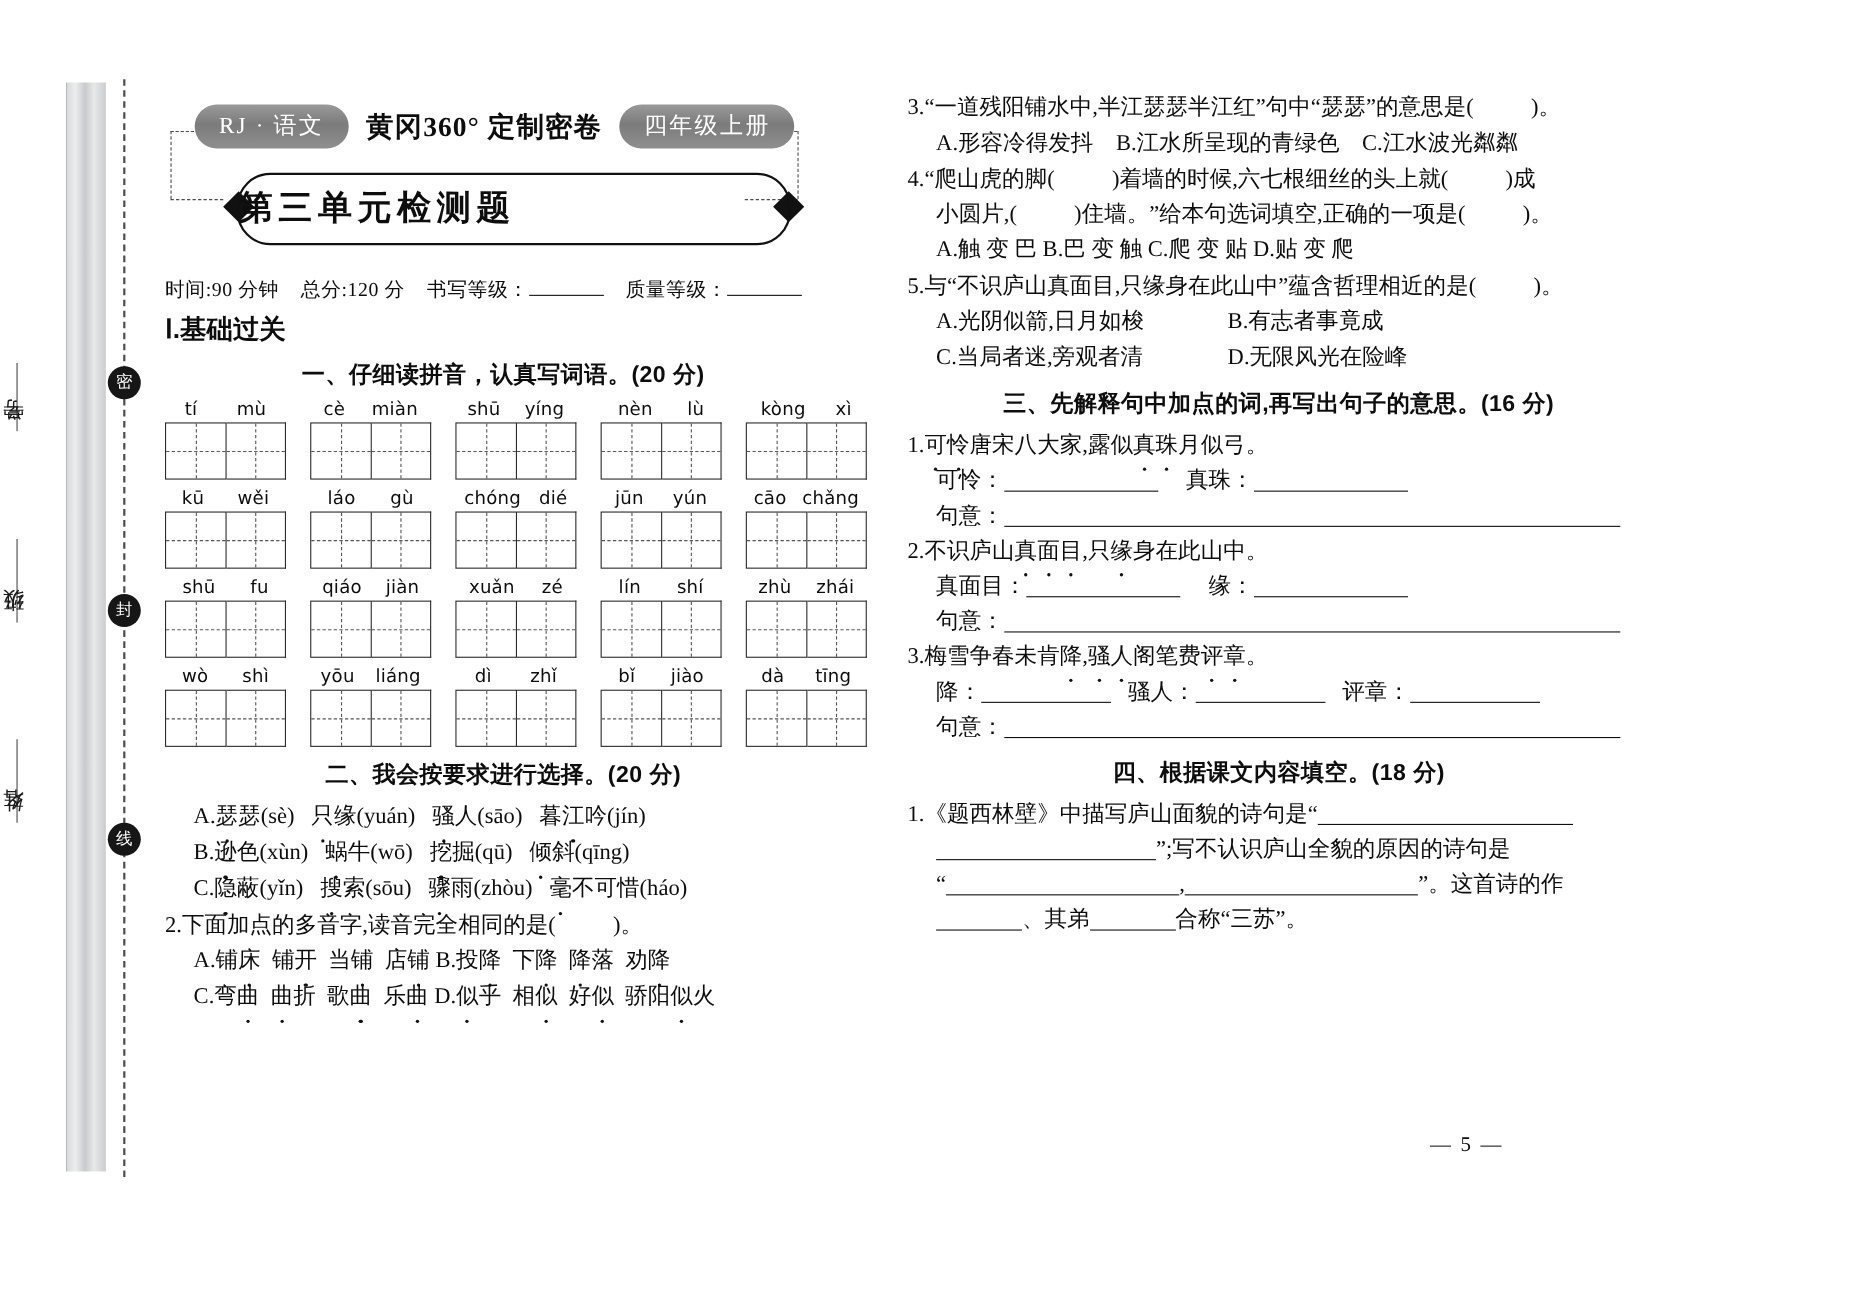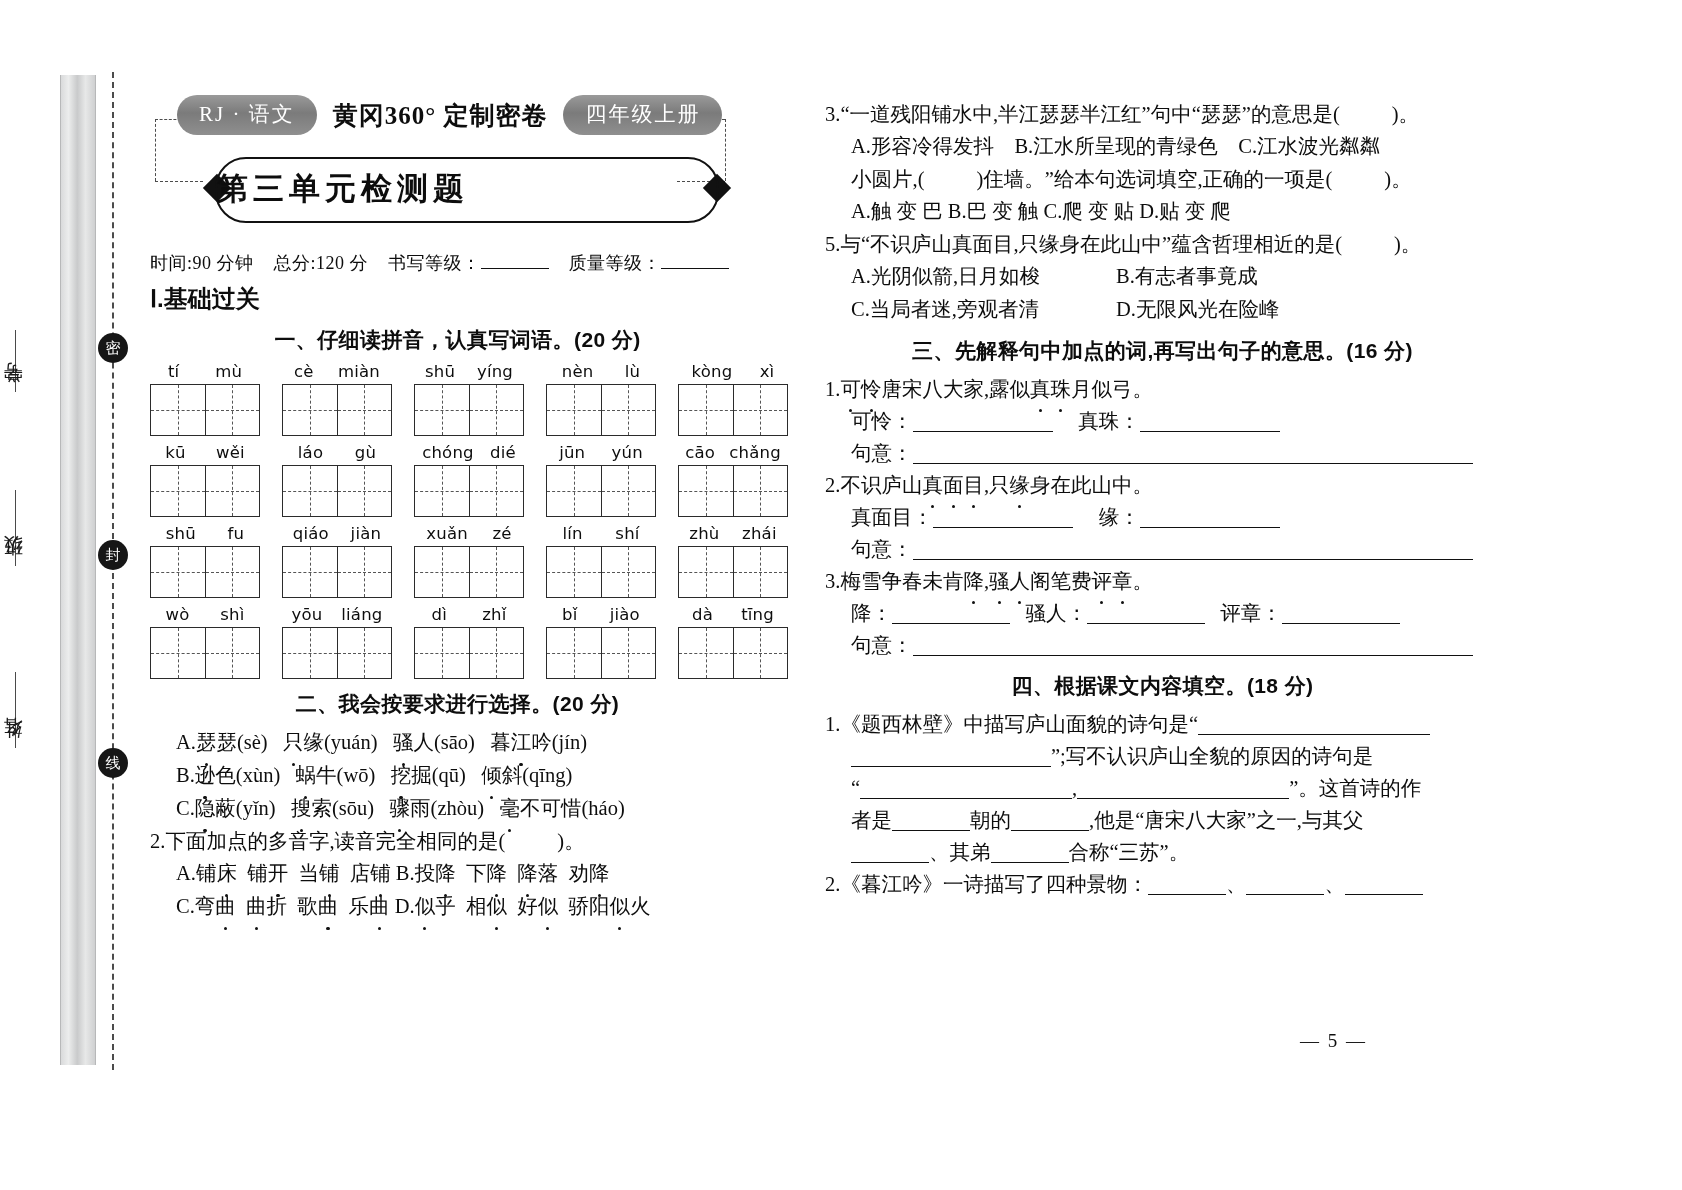--- a/index.html
+++ b/index.html
@@ -137,21 +137,21 @@
   
   .col-left {
     position: absolute;
     left: 150px;
     top: 248px;
     width: 615px;
   }
   .col-right {
     position: absolute;
     left: 825px;
-    top: 98px;
+    top: 82px;
     width: 675px;
   }
   .meta {
     font-size: 18px;
     letter-spacing: 0.5px;
     margin-bottom: 8px;
     white-space: nowrap;
   }
   .rm {
     display: inline-block;
@@ -560,20 +560,23 @@
 
     <div class="qline">
       <span>3.“一道残阳铺水中,半江瑟瑟半江红”句中“瑟瑟”的意思是(</span><span class="paren"></span><span>)。</span>
     </div>
     <div class="optline">
       <span>A.形容冷得发抖</span>&nbsp;&nbsp;&nbsp;
       <span>B.江水所呈现的青绿色</span>&nbsp;&nbsp;&nbsp;
       <span>C.江水波光粼粼</span>
     </div>
 
+    <div class="qline">
+      <span>4.“爬山虎的脚(</span><span class="paren"></span><span>)着墙的时候,六七根细丝的头上就(</span><span class="paren"></span><span>)成</span>
+    </div>
     <div class="qline indent">
       <span>小圆片,(</span><span class="paren"></span><span>)住墙。”给本句选词填空,正确的一项是(</span><span class="paren"></span><span>)。</span>
     </div>
     <div class="optline">A.触  变  巴  B.巴  变  触  C.爬  变  贴  D.贴  变  爬</div>
 
     <div class="qline">
       <span>5.与“不识庐山真面目,只缘身在此山中”蕴含哲理相近的是(</span><span class="paren"></span><span>)。</span>
     </div>
     <div class="optline">
       <span style="display:inline-block;width:265px;">A.光阴似箭,日月如梭</span><span>B.有志者事竟成</span>
@@ -623,27 +626,21 @@
     <div class="qline">
       <span>1.《题西林壁》中描写庐山面貌的诗句是“</span><span class="bl" style="width:232px;"></span>
     </div>
     <div class="qline indent">
       <span class="bl" style="width:200px;"></span><span>”;写不认识庐山全貌的原因的诗句是</span>
     </div>
     <div class="qline indent">
       <span>“</span><span class="bl" style="width:212px;"></span>,<span class="bl" style="width:212px;"></span><span>”。这首诗的作</span>
     </div>
     <div class="qline indent">
-      <span>者是</span><span class="bl bl-sm"></span><span>朝的</span><span class="bl bl-sm"></span><span>,他是“唐宋八大家”之一,与其父</span>
-    </div>
-    <div class="qline indent">
       <span class="bl bl-sm"></span><span>、其弟</span><span class="bl bl-sm"></span><span>合称“三苏”。</span>
     </div>
 
-    <div class="qline">
-      <span>2.《暮江吟》一诗描写了四种景物：</span><span class="bl bl-sm"></span>、<span class="bl bl-sm"></span>、<span class="bl bl-sm"></span>
-    </div>
 
   </div>
 
   <div class="pagenum">— 5 —</div>
 
 </div>
 
 </body></html>

